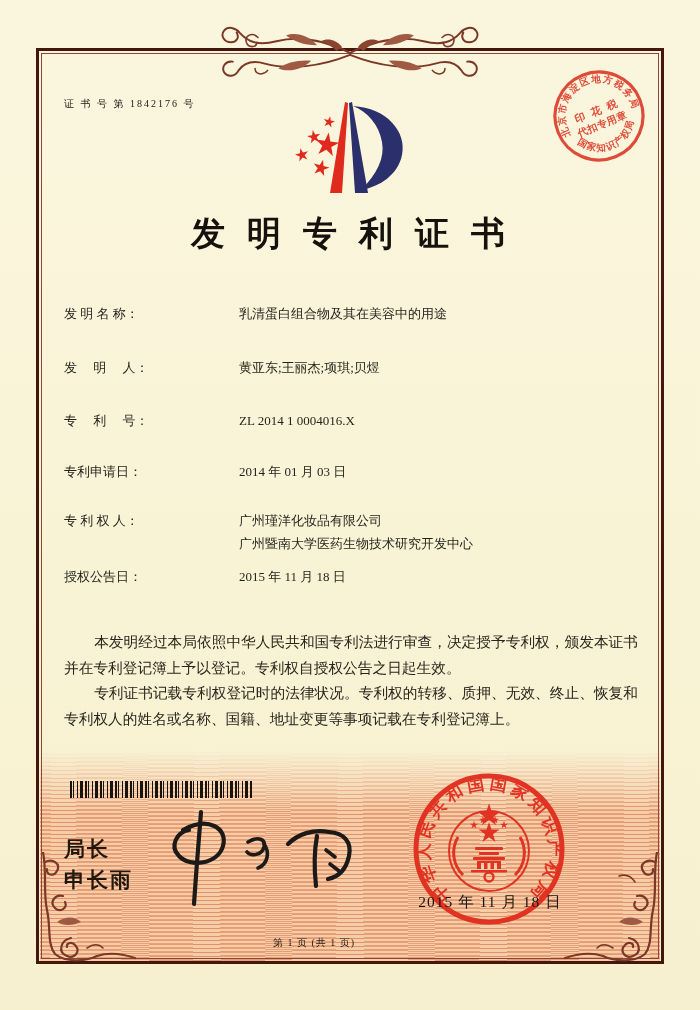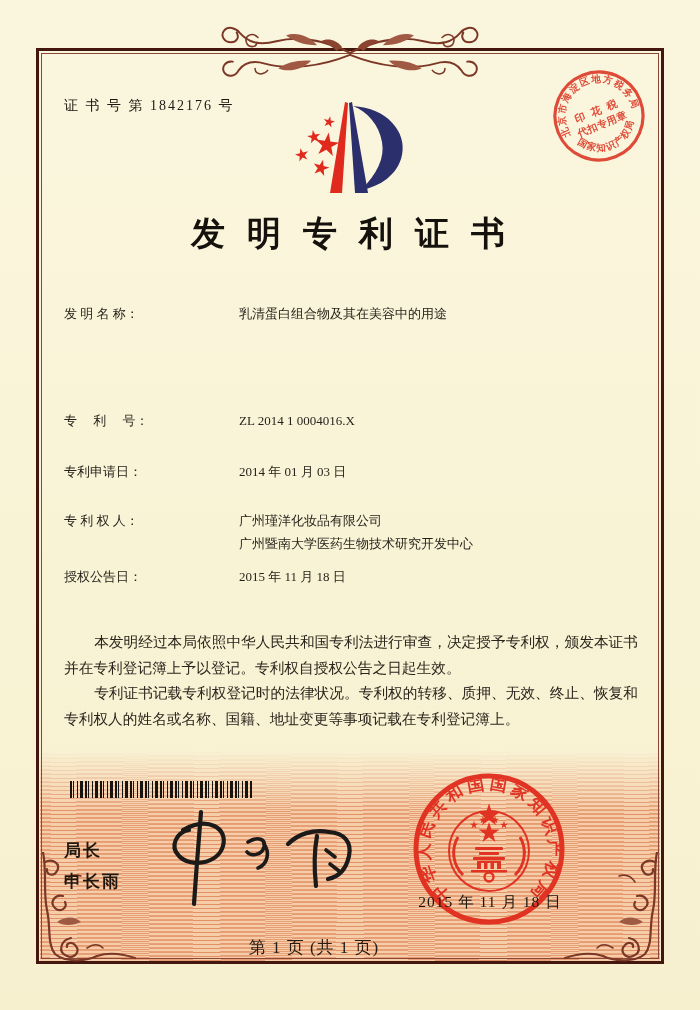--- a/index.html
+++ b/index.html
@@ -12,46 +12,46 @@
   .frame-inner{position:absolute;inset:2px;border:1px solid #8c4636;}
   .wave-zone{
     position:absolute;left:40px;right:40px;top:750px;bottom:47px;
     background:
       repeating-linear-gradient(179.2deg, rgba(224,138,95,.75) 0 1px, rgba(224,138,95,0) 1px 4px),
       repeating-linear-gradient(180.8deg, rgba(219,126,82,.55) 0 1px, rgba(219,126,82,0) 1px 4px),
       #f6cda9;
   }
   .wave-fade{position:absolute;left:0;right:0;top:0;height:62px;
     background:linear-gradient(180deg,#f8f2d4 0%,rgba(248,242,212,0) 100%);}
-  .cert-no{position:absolute;left:64px;top:97px;font-size:14px;letter-spacing:2px;color:#1d1812;}
+  .cert-no{position:absolute;left:64px;top:97px;font-size:10px;letter-spacing:2px;color:#1d1812;}
   .doc-title{position:absolute;left:0;right:0;top:211px;text-align:center;
     font-size:34px;font-weight:bold;letter-spacing:22px;padding-left:18px;color:#15110d;}
   .field-row{position:absolute;left:64px;right:50px;display:flex;font-size:13px;line-height:22px;color:#241f18;}
   .field-label{width:146px;flex:none;white-space:pre;}
   .field-value{white-space:pre;margin-left:29px;}
   .r0{top:303px}.r1{top:357px}.r2{top:410px}.r3{top:461px}
   .r4{top:510px}.r5{top:533px}.r6{top:566px}
   .paragraphs{position:absolute;left:64px;right:62px;top:630px;}
   .paragraphs p{margin:0;text-indent:2.05em;font-size:14.7px;line-height:25.6px;text-align:justify;color:#2a241c;}
   .barcode{position:absolute;left:70px;top:781px;width:183px;height:17px;
     background:repeating-linear-gradient(90deg,#17130e 0 2px,transparent 2px 3px,#17130e 3px 4px,transparent 4px 7px,#17130e 7px 8px,transparent 8px 10px,#17130e 10px 13px,transparent 13px 15px);}
-  .signer{position:absolute;left:64px;top:835px;font-family:Liberation Serif, serif;
-    font-weight:600;font-size:17px;line-height:31px;letter-spacing:2px;color:#20180f;}
+  .signer{position:absolute;left:64px;top:835px;font-family:Liberation Mono, monospace;
+    font-weight:600;font-size:21px;line-height:31px;letter-spacing:2px;color:#20180f;}
   .signature-svg{position:absolute;left:138px;top:806px;}
   .seal-svg{position:absolute;left:389px;top:749px;}
   .seal-date{position:absolute;left:395px;top:892px;width:190px;text-align:center;
     font-size:15.5px;letter-spacing:1px;color:#1b1610;z-index:5;}
   .tax-stamp-svg{position:absolute;left:549px;top:66px;transform:rotate(-22deg);opacity:.9;}
   .logo-svg{position:absolute;left:291px;top:98px;}
   .ornament-top{position:absolute;left:190px;top:20px;}
   .corner-orn{position:absolute;}
   .corner-left{left:37px;top:852px;}
   .corner-right{right:37px;top:852px;}
   .footer-page{position:absolute;left:64px;top:936px;width:500px;text-align:center;
-    font-size:17px;letter-spacing:1px;color:#241d14;z-index:4;}
+    font-size:10px;letter-spacing:1px;color:#241d14;z-index:4;}
   svg text{font-family:"Liberation Serif","DejaVu Serif",serif;}
 </style>
 </head>
 <body>
 
 <div class="page">
 
   <div class="wave-zone">
     <div class="wave-fade"></div>
   </div>
@@ -132,20 +132,24 @@
       <polygon points="58,5 61,4 77,95 64,95"></polygon>
       <path d="M62,8 C96,10 116,34 111,57 C107,77 88,89 70,92 C86,76 94,60 91,44 C88,27 77,14 62,8 Z"></path>
     </g>
   </svg>
 
   <div class="doc-title">发明专利证书</div>
 
   <div class="field-row r0">
     <span class="field-label">发 明 名 称：</span>
     <span class="field-value">乳清蛋白组合物及其在美容中的用途</span>
+  </div>
+  <div class="field-row r1">
+    <span class="field-label">发　 明　 人：</span>
+    <span class="field-value">黄亚东;王丽杰;项琪;贝煜</span>
   </div>
   <div class="field-row r2">
     <span class="field-label">专　 利　 号：</span>
     <span class="field-value">ZL 2014 1 0004016.X</span>
   </div>
   <div class="field-row r3">
     <span class="field-label">专利申请日：</span>
     <span class="field-value">2014 年 01 月 03 日</span>
   </div>
   <div class="field-row r4">

